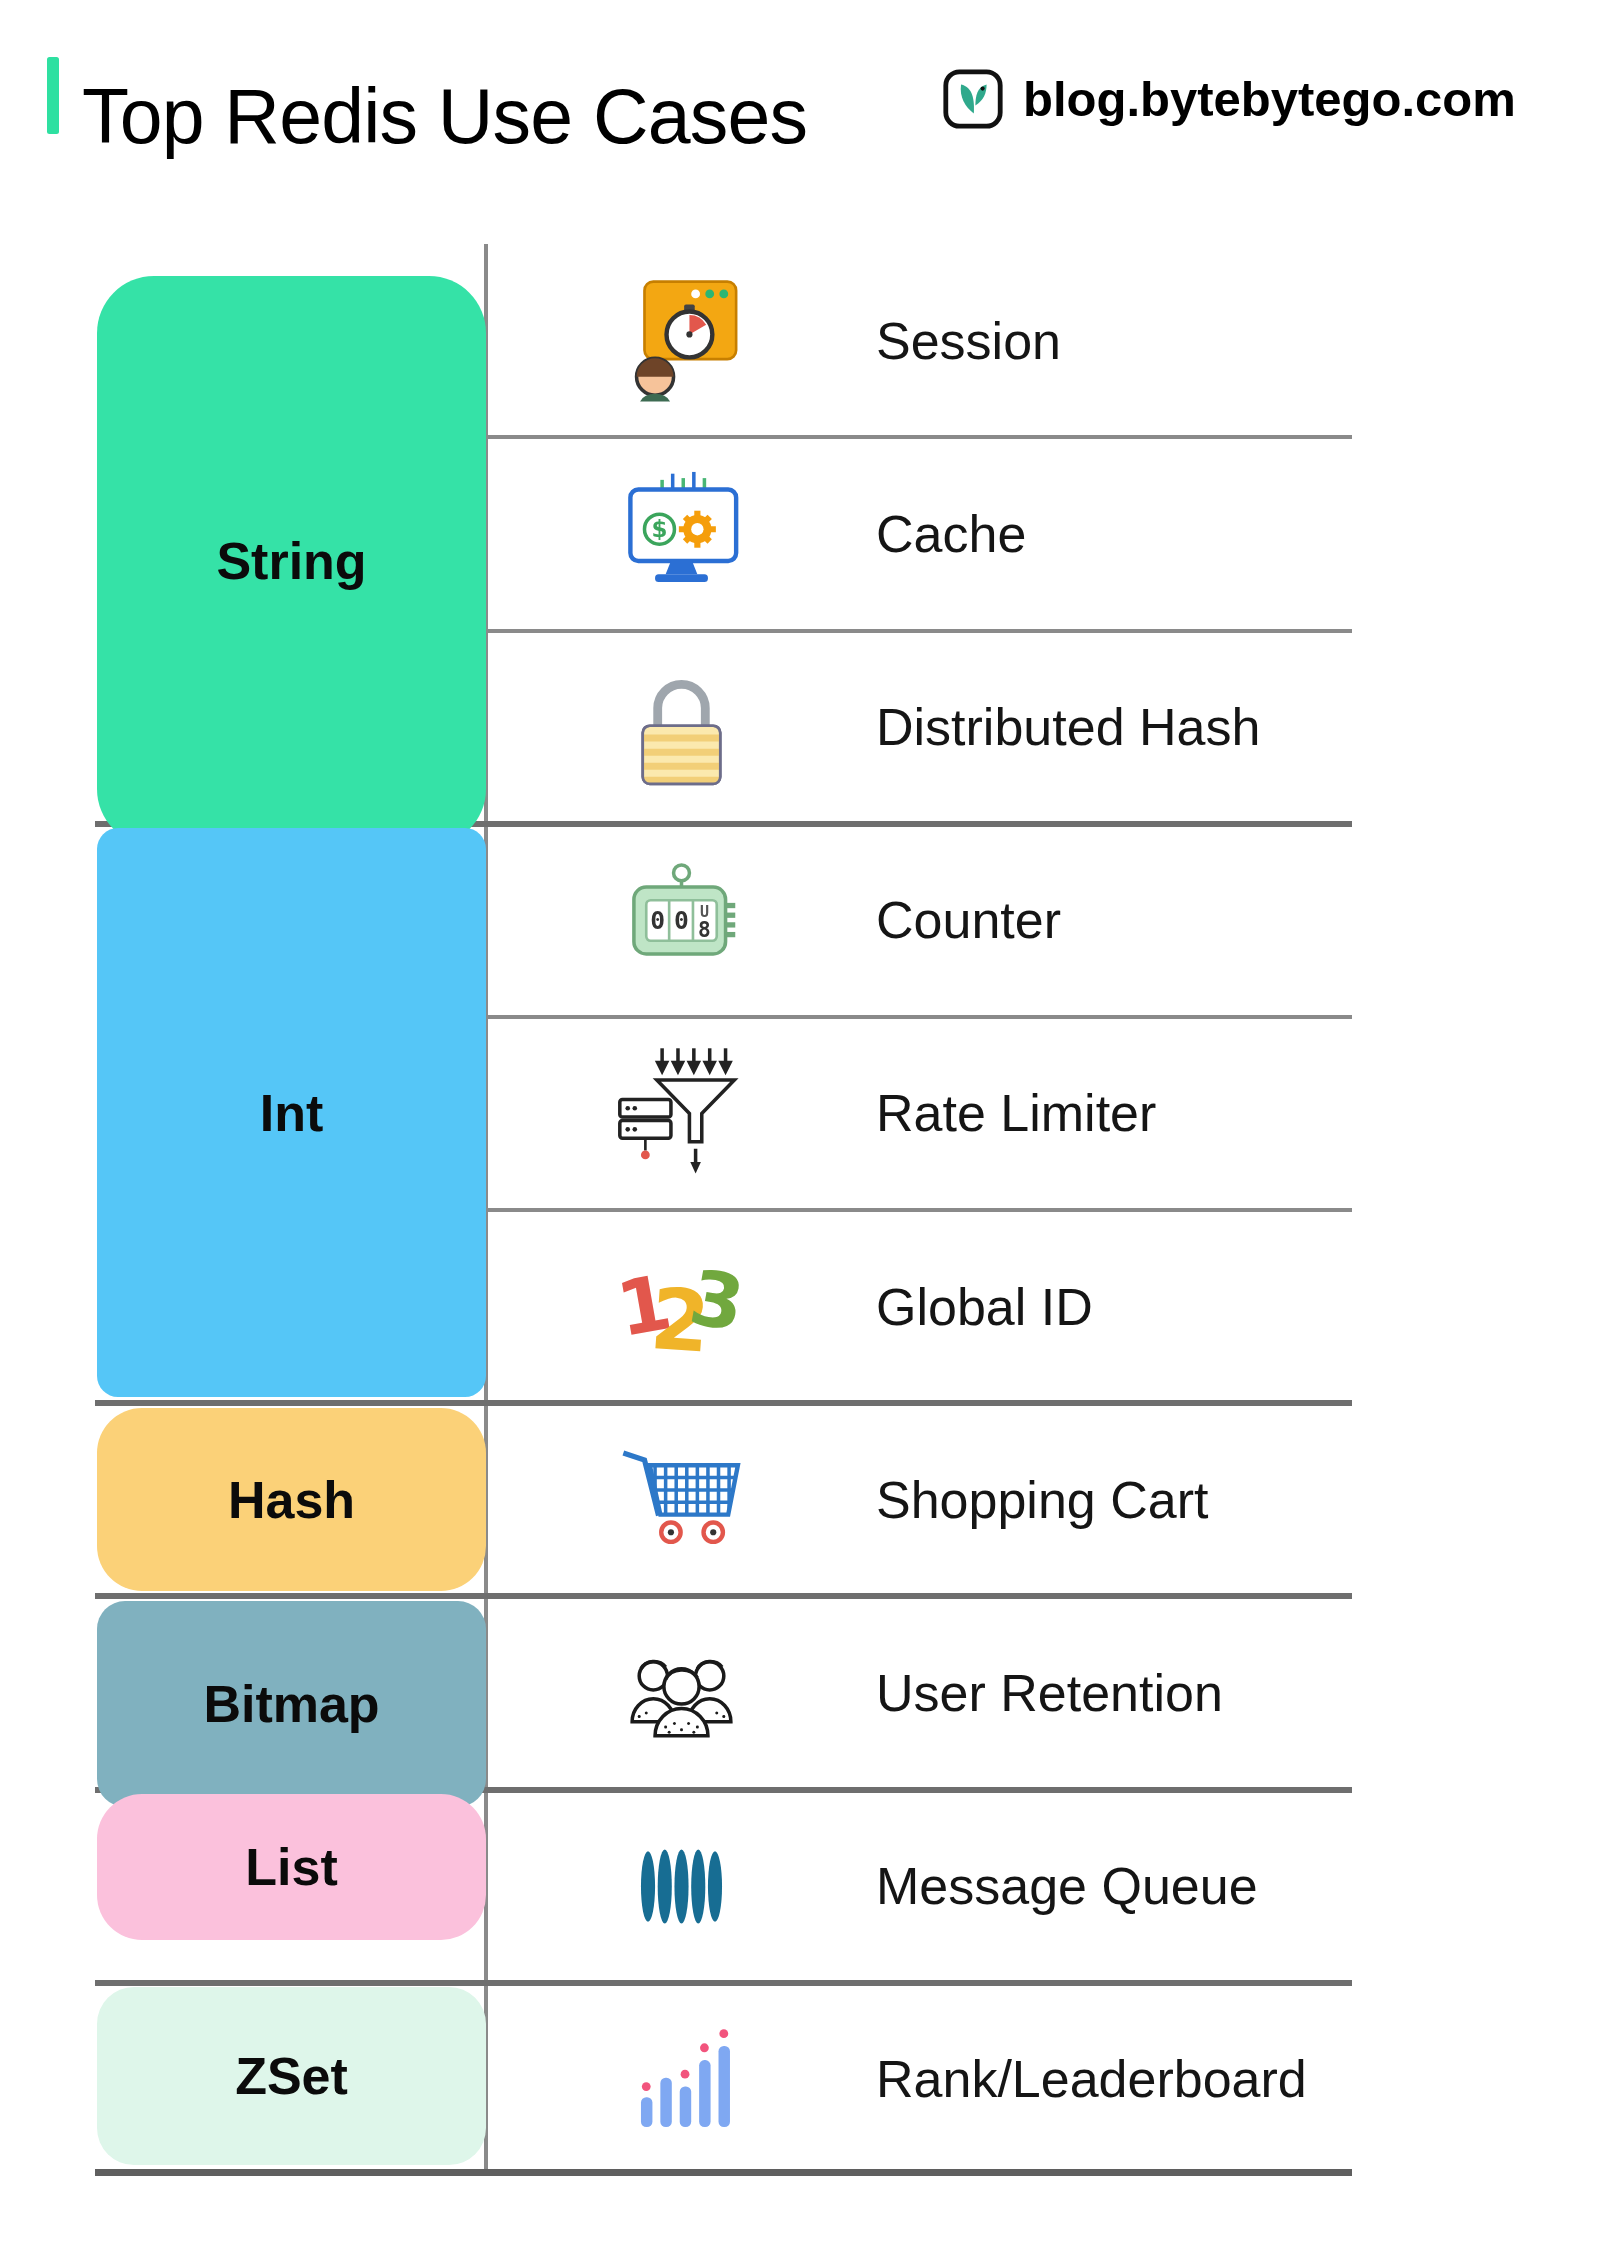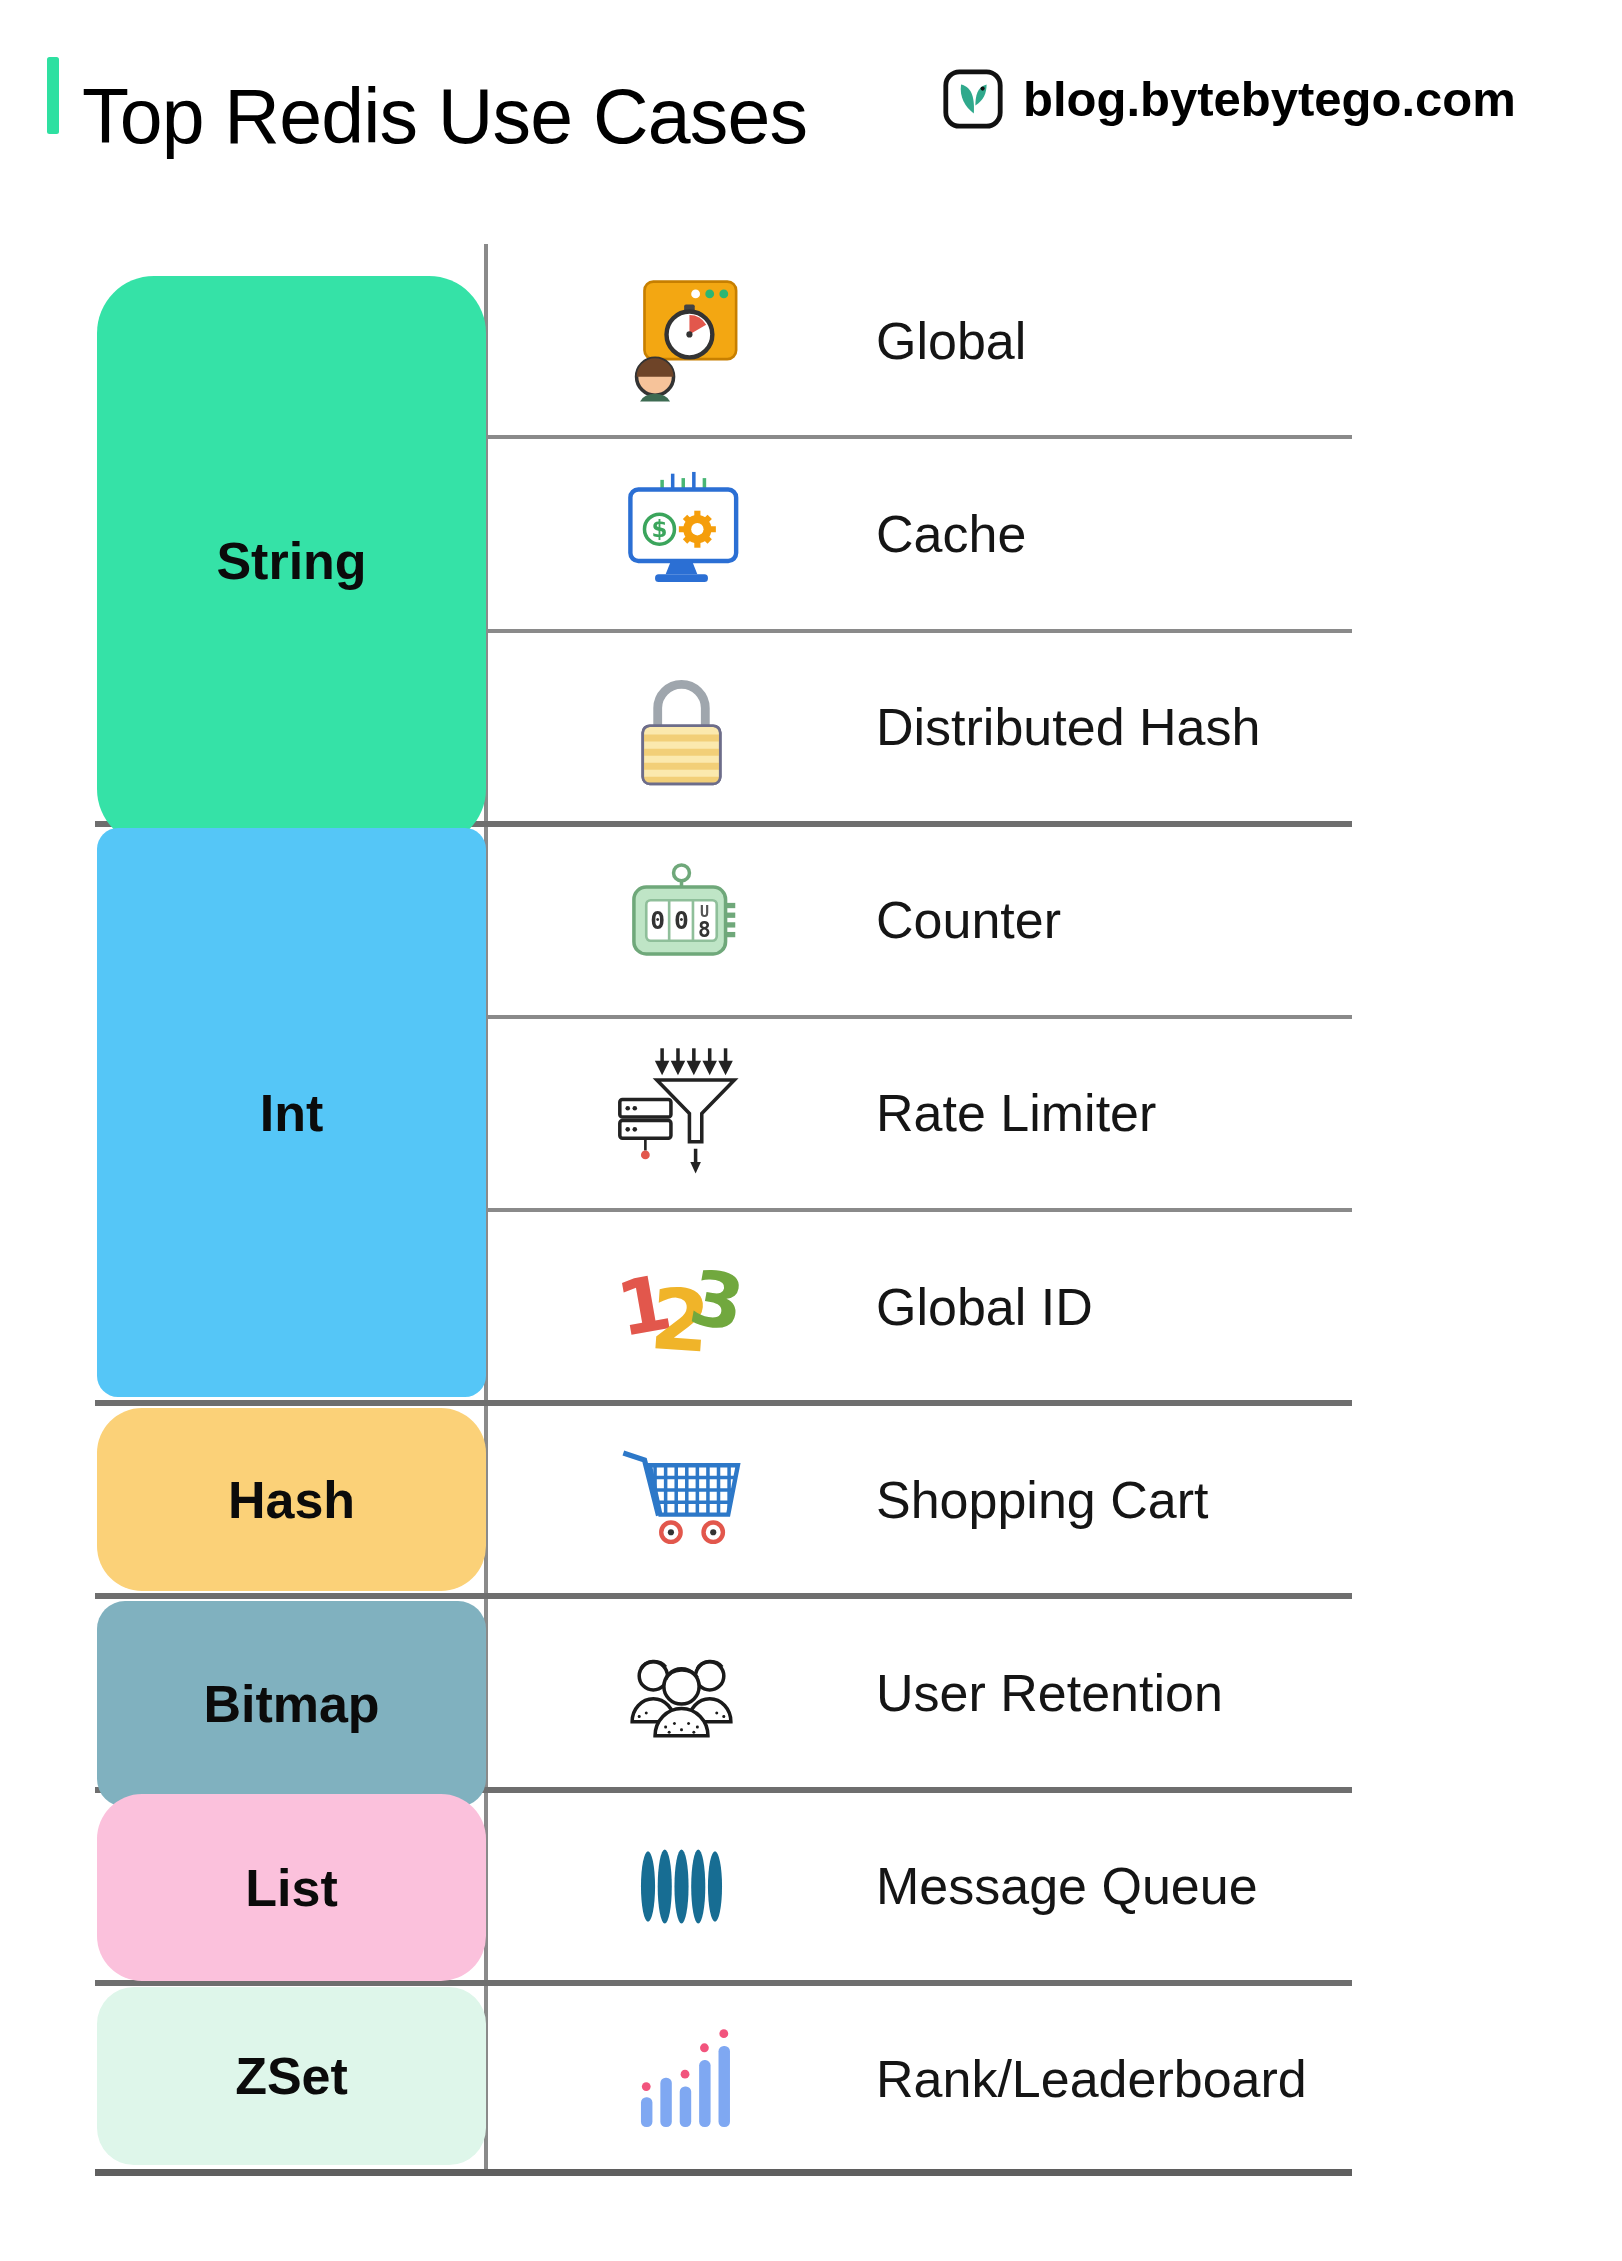--- a/index.html
+++ b/index.html
@@ -83,21 +83,21 @@
     align-items: center;
     justify-content: center;
     font-size: 52px;
     font-weight: 700;
     color: #0b0b0b;
   }
   .b-string { top: 248px;  height: 570px; border-radius: 57px; }
   .b-int    { top: 828px; height: 569px; border-radius: 21px; }
   .b-hash   { top: 1408px; height: 183px; border-radius: 45px; }
   .b-bitmap { top: 1601px; height: 206px; border-radius: 28px; }
-  .b-list   { top: 1794px; height: 187px; border-radius: 45px; }
+  .b-list   { top: 1794px; height: 146px; border-radius: 45px; }
   .b-zset   { top: 1987px; height: 178px; border-radius: 37px; }
 
   
   .row {
     position: absolute;
     left: 488px;
     width: 864px;
     height: 193px;
   }
   .r-0 { top: 244px; }
@@ -189,21 +189,21 @@
         <circle cx="128" cy="26" r="5" fill="#2bb673"></circle>
         <rect x="83" y="38" width="12" height="8" rx="2" fill="#444"></rect>
         <circle cx="89" cy="72" r="26" fill="#fff" stroke="#333" stroke-width="5"></circle>
         <path d="M89,72 L89,50 A22,22 0 0 1 108,61 Z" fill="#e2574c"></path>
         <circle cx="89" cy="72" r="3.5" fill="#333"></circle>
         <circle cx="50" cy="120" r="21" fill="#f6c39a" stroke="#333" stroke-width="4"></circle>
         <path d="M29,120 a21,21 0 0 1 42,0 Z" fill="#6e4428"></path>
         <path d="M33,148 a18,13 0 0 1 34,0 Z" fill="#3d6b52"></path>
       </svg>
     </span>
-    <span class="row-label">Global</span>
+    <span class="row-label">Session</span>
   </div>
 
   <div class="row r-1">
     <span class="iconwrap">
       <svg viewBox="0 0 160 160" aria-hidden="true">
         <g stroke-width="4">
           <line x1="58" y1="18" x2="58" y2="29" stroke="#49b675"></line>
           <line x1="70" y1="11" x2="70" y2="29" stroke="#2b6fd4"></line>
           <line x1="82" y1="16" x2="82" y2="29" stroke="#49b675"></line>
           <line x1="94" y1="9" x2="94" y2="29" stroke="#2b6fd4"></line>

